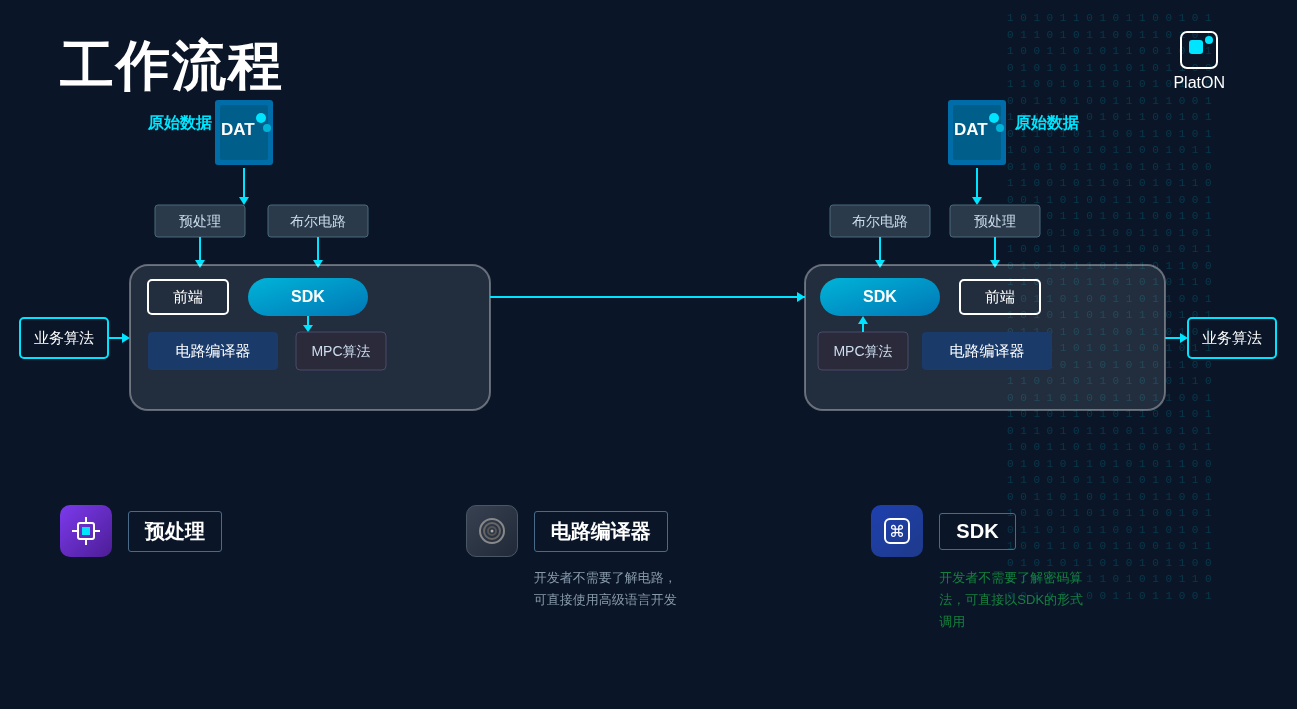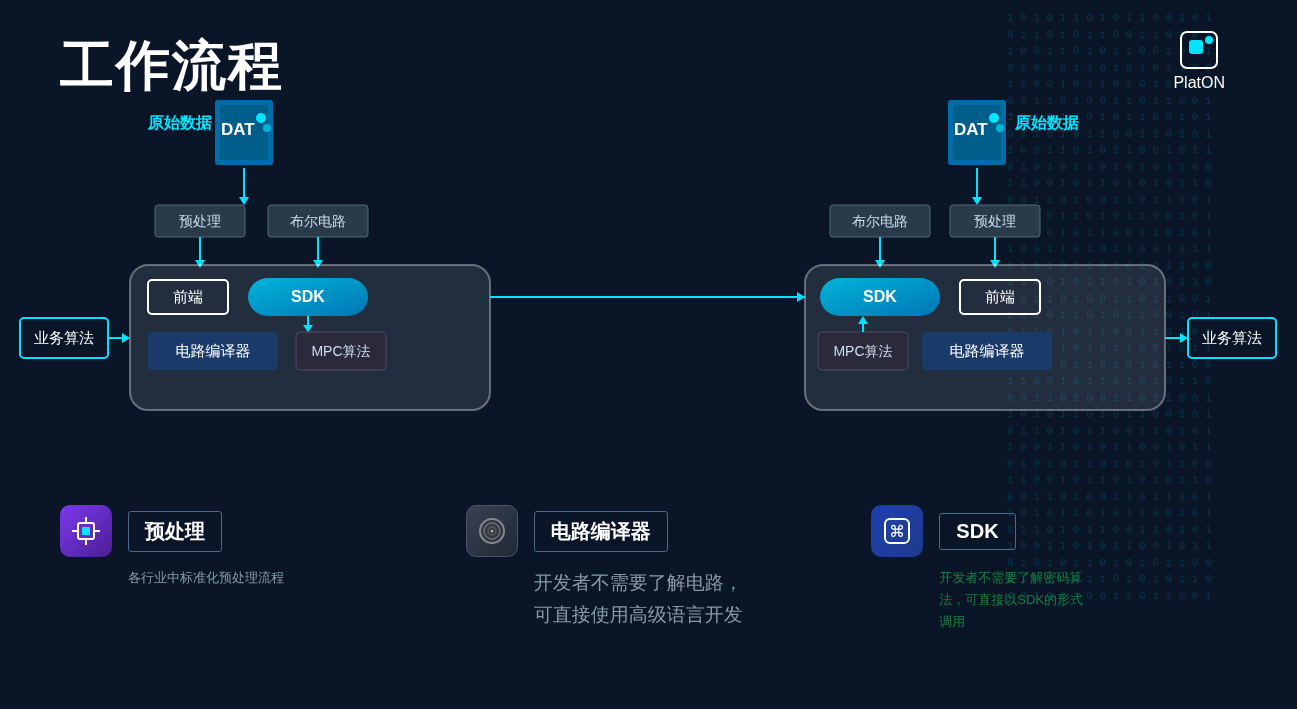--- a/index.html
+++ b/index.html
@@ -296,36 +296,35 @@
           <rect x="8" y="8" width="16" height="16" rx="2" stroke="#ffffff" stroke-width="2" fill="none"></rect>
           <rect x="12" y="12" width="8" height="8" fill="#00e5ff"></rect>
           <line x1="16" y1="2" x2="16" y2="8" stroke="white" stroke-width="2"></line>
           <line x1="16" y1="24" x2="16" y2="30" stroke="white" stroke-width="2"></line>
           <line x1="2" y1="16" x2="8" y2="16" stroke="white" stroke-width="2"></line>
           <line x1="24" y1="16" x2="30" y2="16" stroke="white" stroke-width="2"></line>
         </svg>
       </div>
       <span class="legend-title">预处理</span>
     </div>
-    <p class="legend-desc">各行业中标准化预处理流程</p>
   </div>
 
   <div class="legend-item" style="flex:1;">
     <div class="legend-header">
       <div class="legend-icon legend-icon-circuit">
         <svg width="32" height="32" viewBox="0 0 32 32" fill="none">
           <circle cx="16" cy="16" r="12" stroke="#888" stroke-width="2" fill="none"></circle>
           <circle cx="16" cy="16" r="8" stroke="#666" stroke-width="2" fill="none"></circle>
           <circle cx="16" cy="16" r="4" stroke="#555" stroke-width="2" fill="none"></circle>
           <circle cx="16" cy="16" r="1.5" fill="#aaa"></circle>
         </svg>
       </div>
       <span class="legend-title">电路编译器</span>
     </div>
-    <p class="legend-desc" style="font-size:19px;color:#8899aa;line-height:1.7;padding-left:68px;">开发者不需要了解电路，<br>可直接使用高级语言开发</p>
+    <p class="legend-desc" style="font-size:13px;color:#8899aa;line-height:1.7;padding-left:68px;">开发者不需要了解电路，<br>可直接使用高级语言开发</p>
   </div>
 
   <div class="legend-item" style="flex:1;">
     <div class="legend-header">
       <div class="legend-icon legend-icon-sdk">
         <svg width="32" height="32" viewBox="0 0 32 32" fill="none">
           <rect x="4" y="4" width="24" height="24" rx="5" stroke="#ffffff" stroke-width="2" fill="none"></rect>
           <text x="16" y="22" font-size="16" fill="white" text-anchor="middle" font-family="Arial">⌘</text>
         </svg>
       </div>

